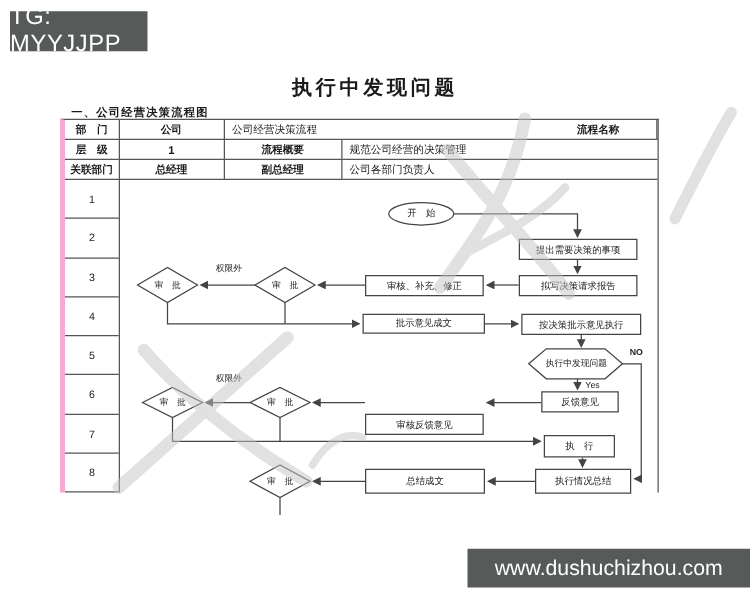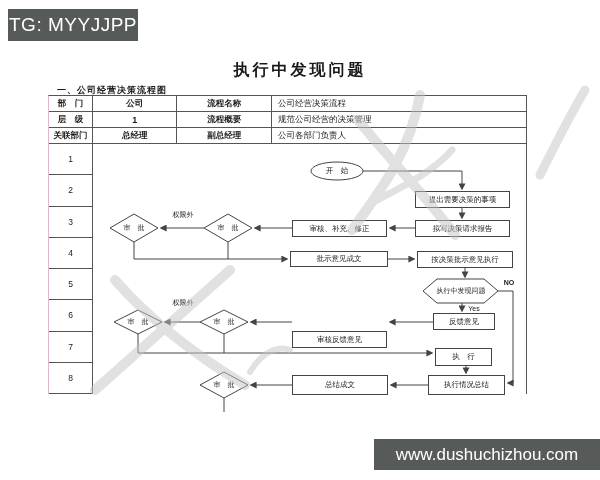--- a/index.html
+++ b/index.html
@@ -6,32 +6,32 @@
   html,body { background:#fff; }
   .page {
     position:relative; width:600px; height:480px; background:#ffffff;
     font-family:"Liberation Serif","DejaVu Serif",serif; color:#1a1a1a; overflow:hidden;
   }
   .badge {
     position:absolute; background:#565b59; color:#fff;
     font-family:"Liberation Sans","DejaVu Sans",sans-serif;
     display:flex; align-items:center; justify-content:center;
   }
-  .tg-badge { left:8px; top:9px; width:130px; height:32px; font-size:19px; letter-spacing:.5px; }
+  .tg-badge { left:8px; top:9px; width:110px; height:32px; font-size:19px; letter-spacing:.5px; }
   .site-badge { left:374px; top:439px; width:226px; height:31px; font-size:17px; }
   .doc-title {
     position:absolute; left:0; top:60px; width:600px; text-align:center;
     font-size:16px; font-weight:bold; letter-spacing:3px;
   }
   .section-heading {
     position:absolute; left:57px; top:84px; font-size:9px; font-weight:bold; letter-spacing:1px;
   }
   
   .itable { position:absolute; left:48px; top:95px; width:479px;
-    border-left:1px solid #f9a8d4; border-top:1px solid #555; border-right:1px solid #555; }
+    border-left:4px solid #f9a8d4; border-top:1px solid #555; border-right:1px solid #555; }
   .trow { display:flex; }
   .cell {
     border-right:1px solid #555; border-bottom:1px solid #555;
     height:16px; font-size:8.5px; display:flex; align-items:center; justify-content:center;
     font-weight:bold; overflow:hidden; white-space:nowrap;
   }
   .cell.last { border-right:none; }
   .cell.value { justify-content:flex-start; padding-left:6px; font-weight:normal; }
   .c0 { width:44px; } .c1 { width:85px; } .c2 { width:95px; }
   .cv { width:255px; } .c3 { width:126px; } .c4 { width:129px; }
@@ -67,22 +67,22 @@
     <span>TG: MYYJJPP</span>
   </div>
 
   <div class="doc-title">执行中发现问题</div>
   <div class="section-heading">一、公司经营决策流程图</div>
 
   <div class="itable">
     <div class="trow">
       <div class="cell c0">部　门</div>
       <div class="cell c1">公司</div>
+      <div class="cell cv value last">公司经营决策流程</div>
       <div class="cell c2">流程名称</div>
-      <div class="cell cv value last">公司经营决策流程</div>
     </div>
     <div class="trow">
       <div class="cell c0">层　级</div>
       <div class="cell c1 latin">1</div>
       <div class="cell c2">流程概要</div>
       <div class="cell cv value last">规范公司经营的决策管理</div>
     </div>
     <div class="trow">
       <div class="cell c0">关联部门</div>
       <div class="cell c1">总经理</div>

